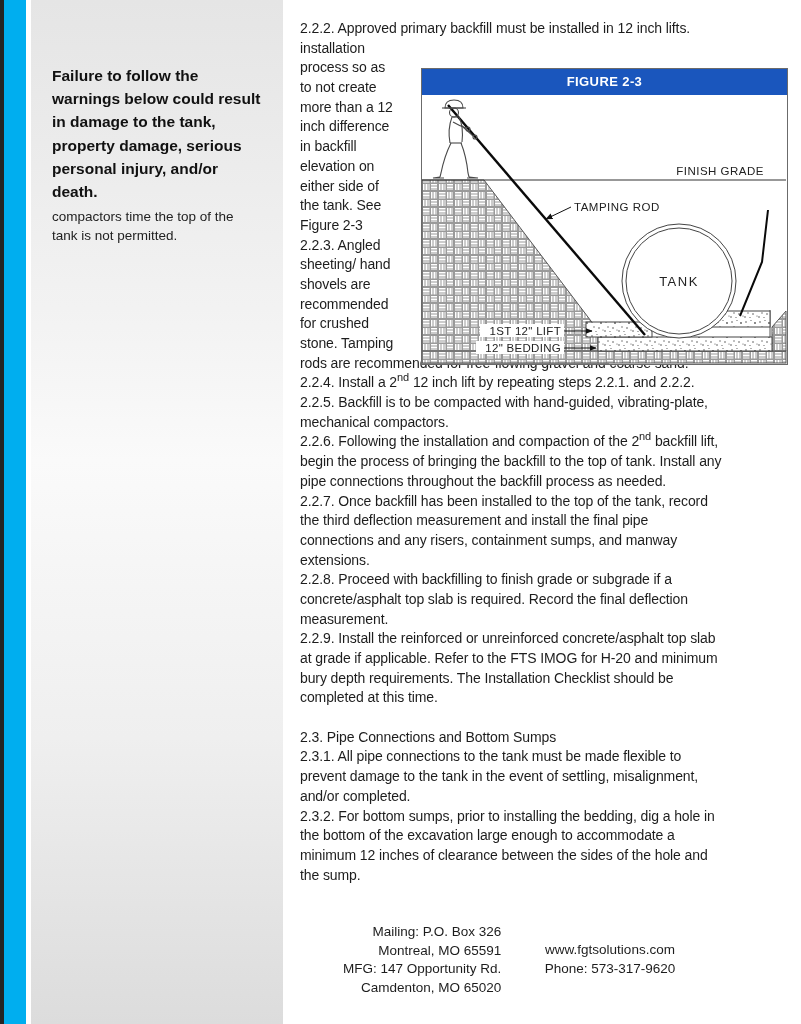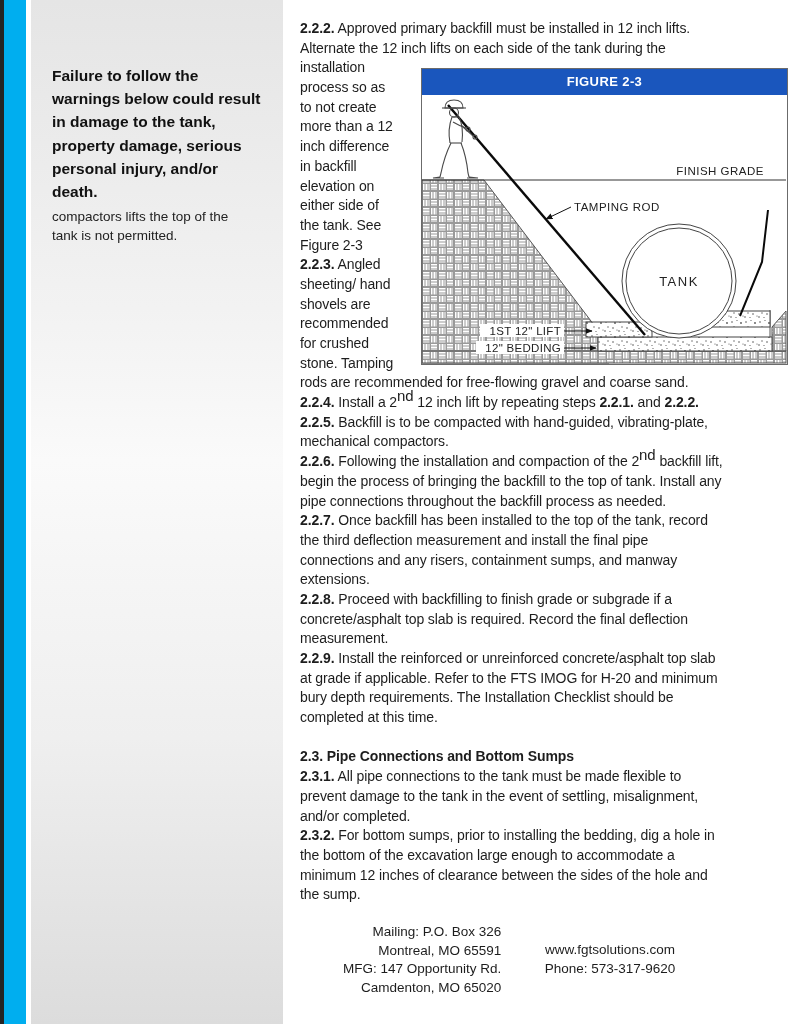--- a/index.html
+++ b/index.html
@@ -12,22 +12,22 @@
   .edge-strip{position:absolute;left:0;top:0;width:4px;height:100%;background:#242424;}
   .accent-bar{position:absolute;left:4px;top:0;width:22px;height:100%;background:var(--accent_cyan);}
   .sidebar-panel{position:absolute;left:31px;top:0;width:252px;height:100%;
         background:linear-gradient(180deg,#e5e5e5 0%,#f2f2f2 30%,#fafafa 45%,#efefef 72%,#dcdcdc 100%);}
   .warning-text{position:absolute;left:52px;top:64px;width:228px;
         font-size:15.5px;font-weight:bold;line-height:23.2px;color:#111;}
   .note-text{position:absolute;left:52px;top:207px;width:228px;
         font-size:13.5px;line-height:19px;color:#222;}
   .content-column{position:absolute;left:300px;top:19px;width:495px;}
   .line{height:19.7px;line-height:19.7px;font-size:14px;letter-spacing:-0.1px;white-space:pre;color:#1d1d1d;}
-  .line .bold{font-weight:bold;}
-  .line sup{font-size:15px;line-height:0;}
+  .line .bold{font-weight:normal;}
+  .line sup{font-size:11px;line-height:0;}
   .figure-box{position:absolute;left:421px;top:68px;width:367px;height:297px;
         border:1px solid #6b6b6b;box-sizing:border-box;background:#fff;}
   .figure-title-bar{height:26px;background:var(--figure_header_blue);color:#fff;
         font-size:13px;font-weight:bold;letter-spacing:0.4px;text-align:center;line-height:26px;}
   .figure-svg{display:block;}
   .footer-left{position:absolute;left:343px;top:923px;font-size:13.5px;line-height:18.6px;text-align:right;}
   .footer-right{position:absolute;left:460px;top:941px;width:300px;text-align:center;
         font-size:13.5px;line-height:18.6px;}
   .footer-left .line,.footer-right .line{height:18.6px;line-height:18.6px;font-size:13.5px;letter-spacing:0;}
   svg text{font-family:"Liberation Sans",sans-serif;fill:#222;}
@@ -44,27 +44,26 @@
   <div class="warning-text">
       <div class="wline">Failure to follow the</div>
       <div class="wline">warnings below could result</div>
       <div class="wline">in damage to the tank,</div>
       <div class="wline">property damage, serious</div>
       <div class="wline">personal injury, and/or</div>
       <div class="wline">death.</div>
     </div>
 
   <div class="note-text">
-      <div class="nline">compactors lifts the top of the</div>
+      <div class="nline">compactors time the top of the</div>
       <div class="nline">tank is not permitted.</div>
     </div>
 
   <div class="content-column">
       <div class="line"><span class="bold">2.2.2.</span><span> Approved primary backfill must be installed in 12 inch lifts.</span></div>
-      <div class="line"><span>Alternate the 12 inch lifts on each side of the tank during the</span></div>
       <div class="line"><span>installation</span></div>
       <div class="line"><span>process so as</span></div>
       <div class="line"><span>to not create</span></div>
       <div class="line"><span>more than a 12</span></div>
       <div class="line"><span>inch difference</span></div>
       <div class="line"><span>in backfill</span></div>
       <div class="line"><span>elevation on</span></div>
       <div class="line"><span>either side of</span></div>
       <div class="line"><span>the tank. See</span></div>
       <div class="line"><span>Figure 2-3</span></div>

